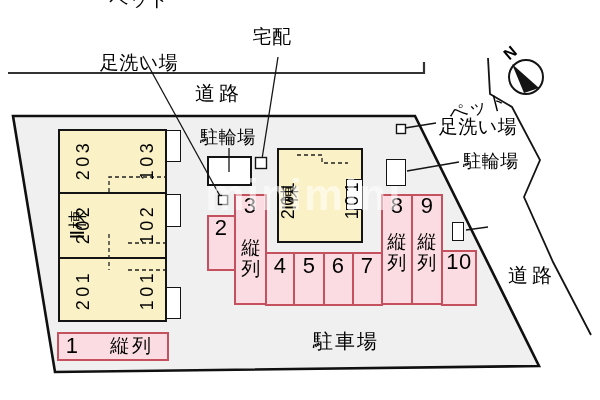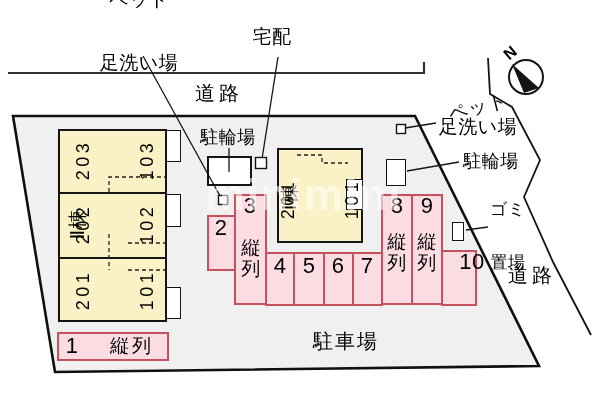--- a/index.html
+++ b/index.html
@@ -94,24 +94,20 @@
   </div>
   <div class="lbl" style="left:272px;top:36px;font-size:19px;">
     <span style="display:block">宅配</span>
   </div>
   <div class="lbl" style="left:219px;top:93px;font-size:20px;letter-spacing:4px;">道路</div>
   <div class="lbl" style="left:228px;top:137px;font-size:18px;">駐輪場</div>
 
   <div class="lbl" style="left:478px;top:107px;font-size:19px;transform:translate(-50%,-50%) rotate(-14deg);">ペット</div>
   <div class="lbl" style="left:478px;top:127px;font-size:19px;">足洗い場</div>
   <div class="lbl" style="left:491px;top:161px;font-size:18px;">駐輪場</div>
-  <div class="lbl" style="left:508px;top:236px;font-size:17px;line-height:1.05;">
-    <span style="display:block">ゴミ</span>
-    <span style="display:block">置場</span>
-  </div>
   <div class="lbl" style="left:532px;top:275px;font-size:20px;letter-spacing:4px;">道路</div>
   <div class="lbl" style="left:346px;top:341px;font-size:20px;letter-spacing:2px;">駐車場</div>
 
   <div class="lbl rot bname" style="left:78px;top:224px;">Ⅱ棟</div>
   <div class="lbl rot roomnum" style="left:116px;top:160px;">
     <span style="display:block">203</span>
     <span style="display:block">103</span>
   </div>
   <div class="lbl rot roomnum" style="left:116px;top:224px;">
     <span style="display:block">202</span>
@@ -130,21 +126,21 @@
 
   <div class="lbl num" style="left:72px;top:346px;">1</div>
   <div class="lbl num" style="left:221px;top:228px;">2</div>
   <div class="lbl num" style="left:250px;top:206px;">3</div>
   <div class="lbl num" style="left:280px;top:266px;">4</div>
   <div class="lbl num" style="left:309px;top:266px;">5</div>
   <div class="lbl num" style="left:338px;top:266px;">6</div>
   <div class="lbl num" style="left:367px;top:266px;">7</div>
   <div class="lbl num" style="left:397px;top:206px;">8</div>
   <div class="lbl num" style="left:427px;top:206px;">9</div>
-  <div class="lbl num" style="left:459px;top:262px;margin-left:13px;">10</div>
+  <div class="lbl num" style="left:459px;top:262px;">10</div>
 
   <div class="lbl sign" style="left:132px;top:346px;letter-spacing:3px;">縦列</div>
   <div class="lbl tandem-v" style="left:251px;top:259px;width:20px;white-space:normal;">縦列</div>
   <div class="lbl tandem-v" style="left:397px;top:253px;width:20px;white-space:normal;">縦列</div>
   <div class="lbl tandem-v" style="left:427px;top:253px;width:20px;white-space:normal;">縦列</div>
 
   <div class="watermark" style="left:304px;top:195px;">minimini</div>
 
 </div>
 

